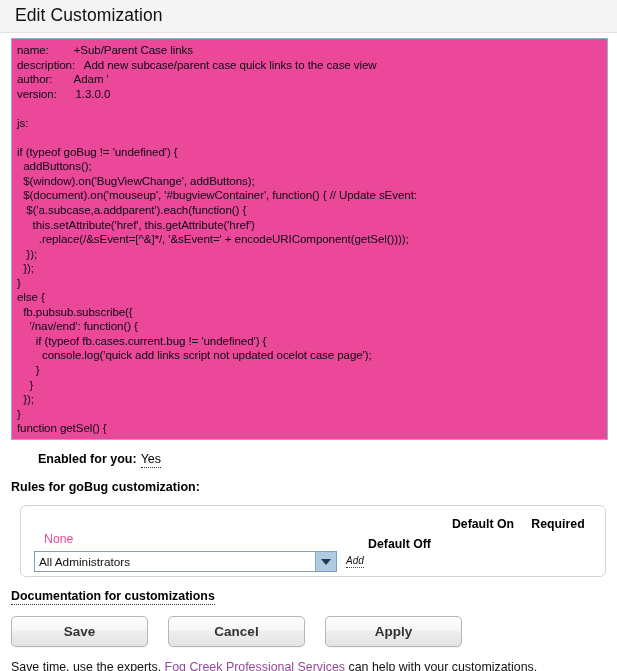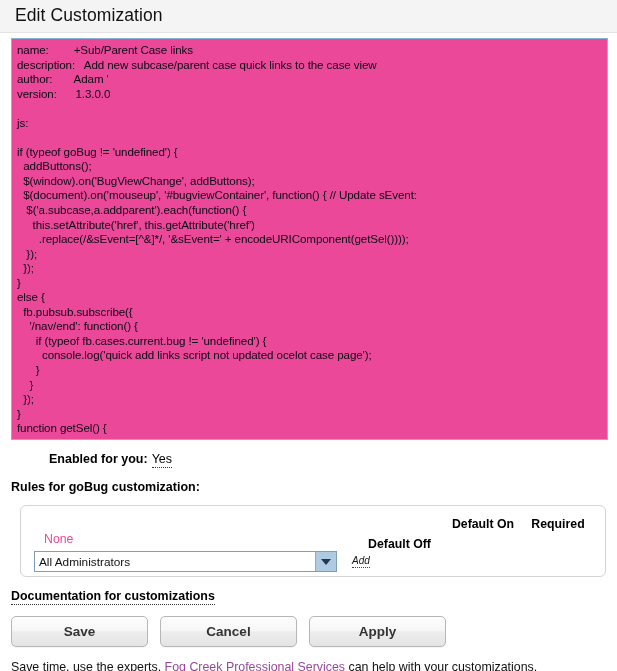--- a/index.html
+++ b/index.html
@@ -49,21 +49,21 @@
     font-family: "Liberation Sans", sans-serif;
     font-size: 11.6px;
     line-height: 14.55px;
     color: #0a0a14;
     white-space: pre;
     letter-spacing: -0.1px;
   }
 
   
   .enabled-line {
-    margin: 12px 0 0 22px;
+    margin: 12px 0 0 11px;
     font-size: 12.5px;
     font-weight: bold;
     color: #000;
     display: flex;
     align-items: baseline;
     gap: 4px;
     padding-left: 27px;
   }
   .enabled-value {
     font-weight: normal;
@@ -112,21 +112,21 @@
     font-size: 12.3px;
     color: #ec4899;
   }
 
   .rules-control-row {
     position: absolute;
     left: 13px;
     top: 45px;
     display: flex;
     align-items: center;
-    gap: 15px;
+    gap: 9px;
   }
 
   
   .fake-select {
     width: 303px;
     height: 21px;
     border: 1px solid #7f9db9;
     background: #fff;
     display: flex;
     align-items: stretch;
@@ -177,21 +177,21 @@
     border-bottom: 1px dotted #333;
     padding-bottom: 1px;
     cursor: pointer;
     text-decoration: none;
   }
 
   
   .button-row {
     margin: 11px 2px 0 11px;
     display: flex;
-    gap: 12px;
+    gap: 20px;
   }
   .btn {
     width: 137px;
     height: 31px;
     border: 1px solid #b6b6b6;
     border-radius: 5px;
     background: linear-gradient(to bottom, #fdfdfd 0%, #f7f7f7 45%, #ededed 52%, #e4e4e4 100%);
     font-family: "Liberation Sans", sans-serif;
     font-size: 13.5px;
     font-weight: bold;

